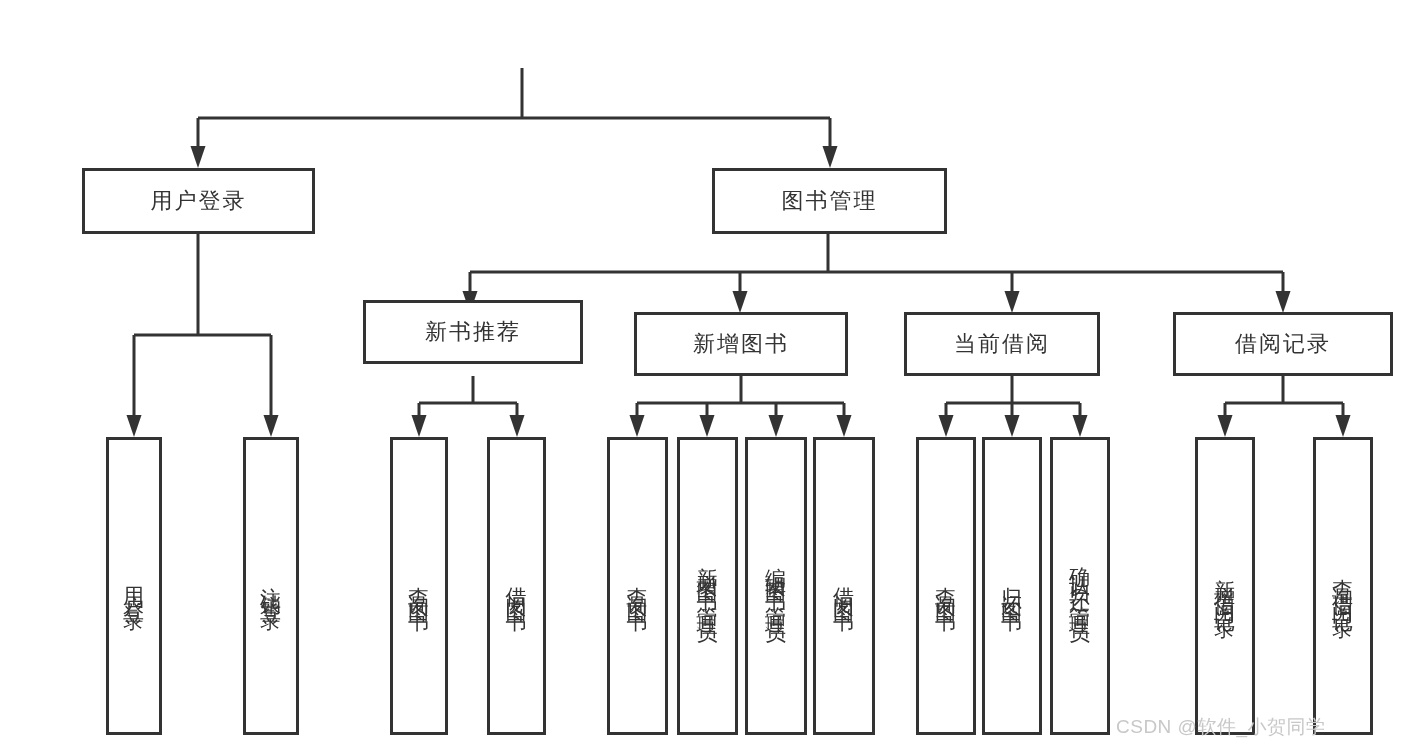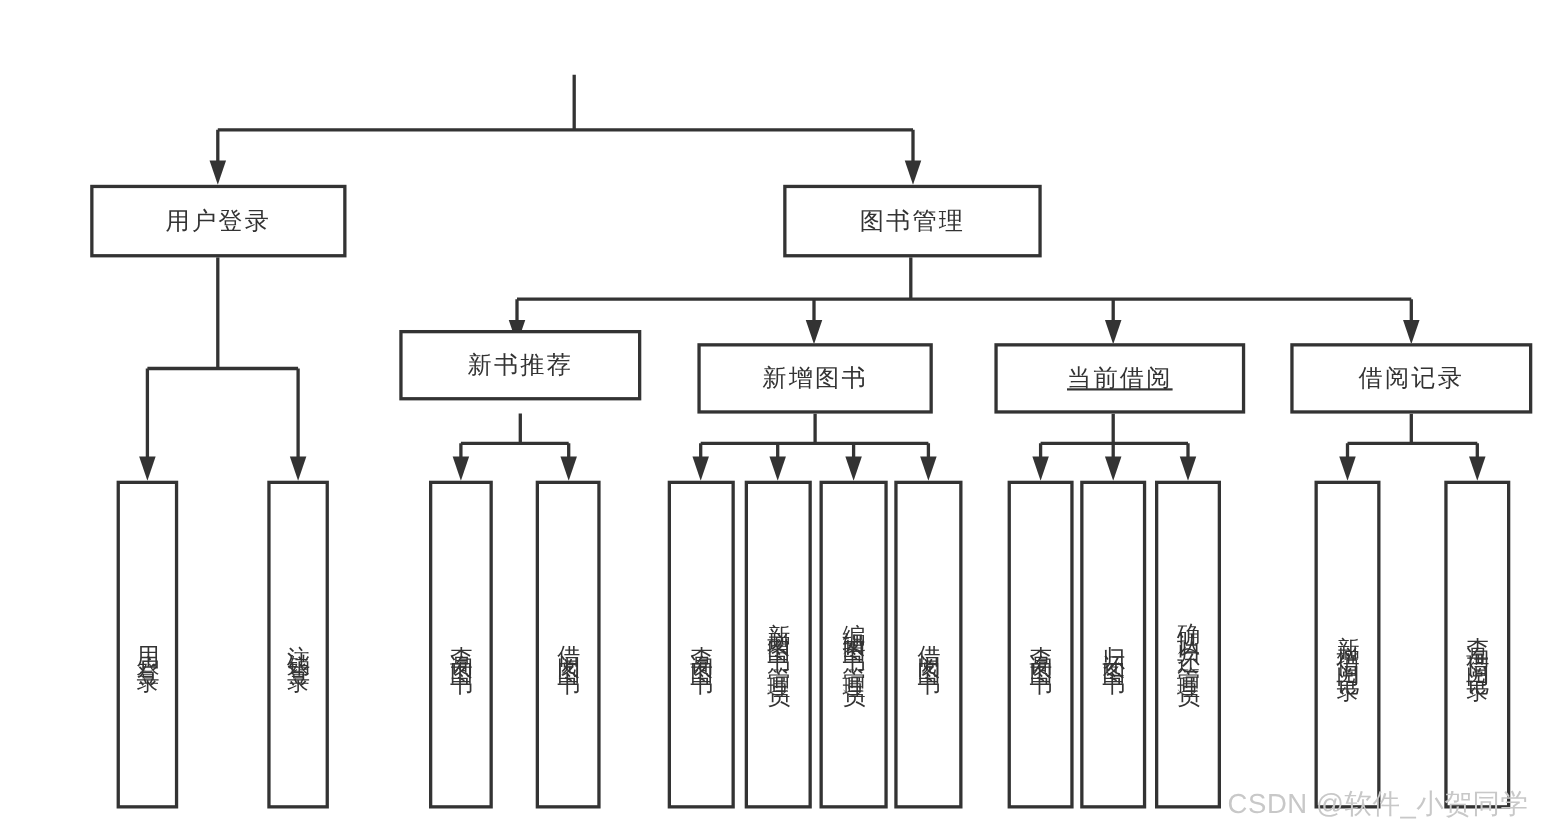--- a/index.html
+++ b/index.html
@@ -40,21 +40,21 @@
     font-size: 21px;
     writing-mode: vertical-rl;
     text-orientation: mixed;
     letter-spacing: 8px;
     line-height: 1;
   }
   .watermark {
     position: absolute;
     left: 1116px;
     top: 714px;
-    font-size: 25px;
+    font-size: 19px;
     color: #c8c8c8;
     white-space: nowrap;
     z-index: 5;
     letter-spacing: 0.5px;
   }
 </style>
 </head>
 <body>
 
 <div class="canvas">
@@ -121,21 +121,21 @@
       <path d="M1343 437 l-7.5 -22 h15 Z"></path>
     </g>
   </svg>
 
 
   <div class="node hnode" style="left:82px; top:168px; width:233px; height:66px;">用户登录</div>
   <div class="node hnode" style="left:712px; top:168px; width:235px; height:66px;font-family:Liberation Serif, serif;">图书管理</div>
 
   <div class="node hnode" style="left:363px; top:300px; width:220px; height:64px;">新书推荐</div>
   <div class="node hnode" style="left:634px; top:312px; width:214px; height:64px;">新增图书</div>
-  <div class="node hnode" style="left:904px; top:312px; width:228px; height:64px;text-decoration:underline;">当前借阅</div>
+  <div class="node hnode" style="left:904px; top:312px; width:196px; height:64px;">当前借阅</div>
   <div class="node hnode" style="left:1173px; top:312px; width:220px; height:64px;">借阅记录</div>
 
   <div class="node vnode" style="left:106px; top:437px; width:56px; height:298px;">用户登录</div>
   <div class="node vnode" style="left:243px; top:437px; width:56px; height:298px;">注销登录</div>
 
   <div class="node vnode" style="left:390px; top:437px; width:58px; height:298px;">查询图书</div>
   <div class="node vnode" style="left:487px; top:437px; width:59px; height:298px;">借阅图书</div>
 
   <div class="node vnode" style="left:607px; top:437px; width:61px; height:298px;">查询图书</div>
   <div class="node vnode" style="left:677px; top:437px; width:61px; height:298px;">新增图书（管理员）</div>

